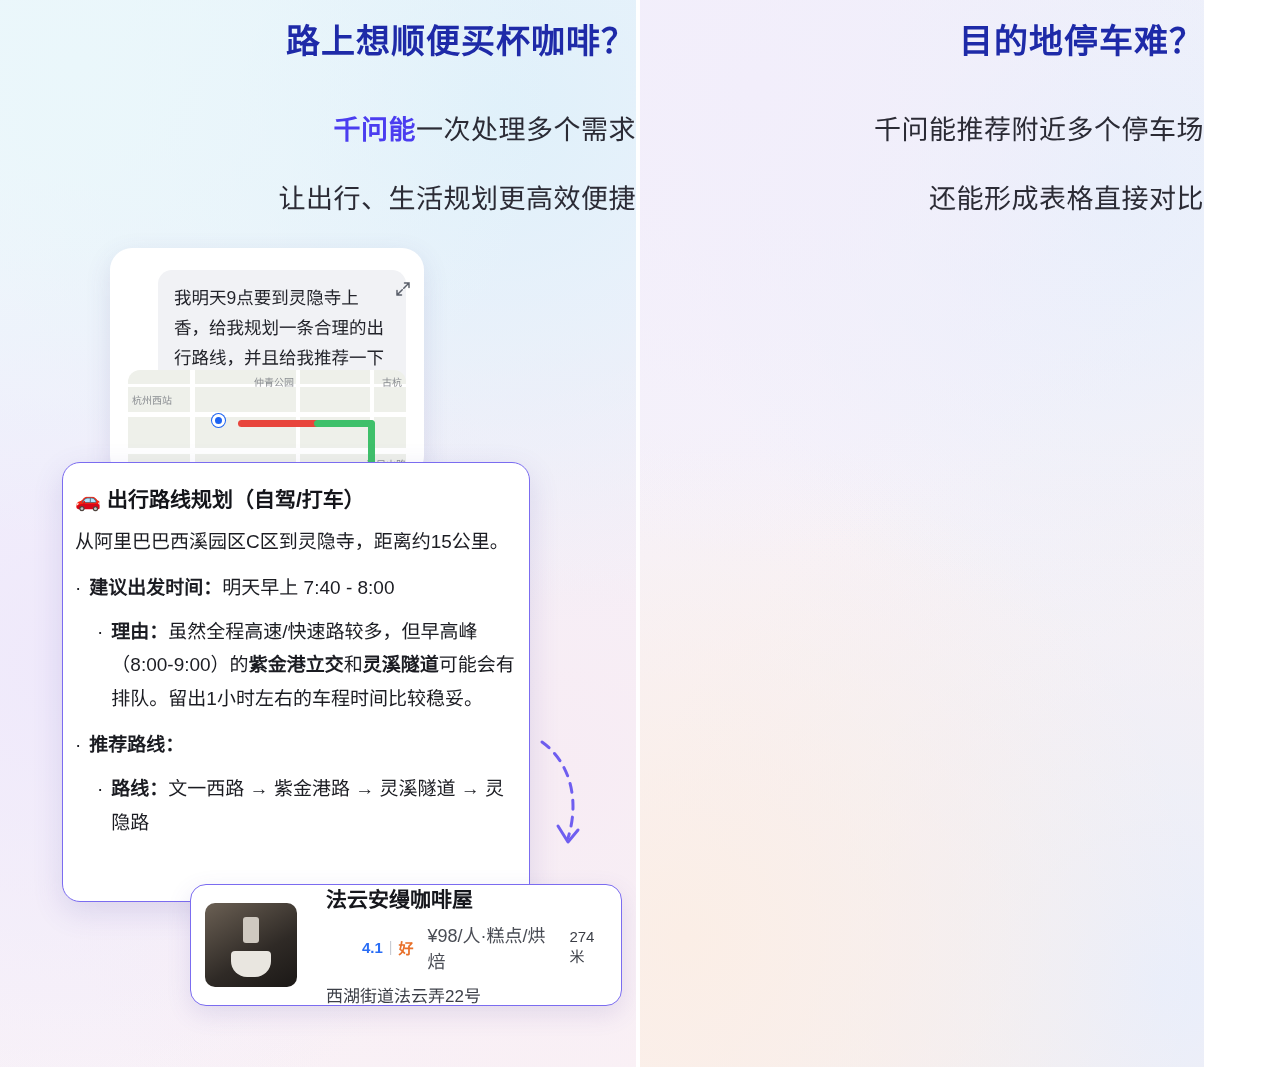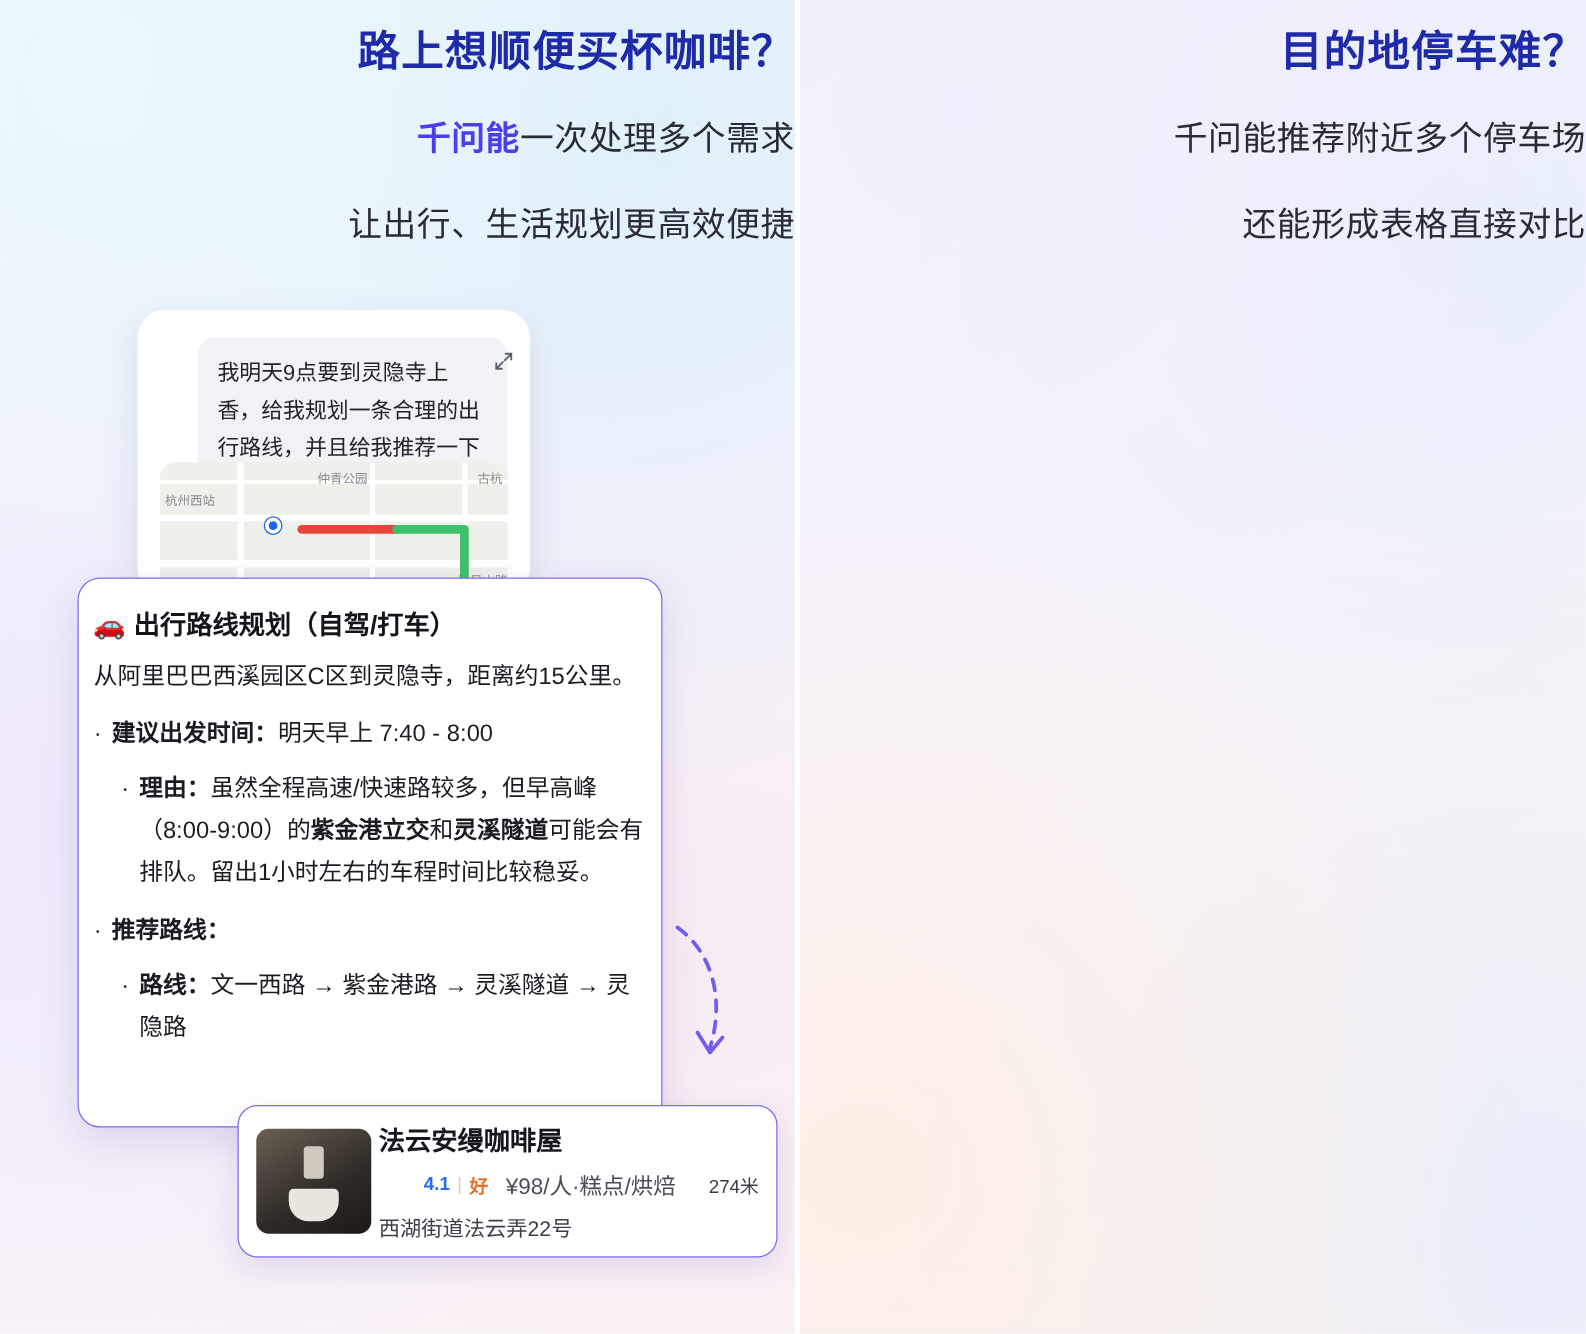--- a/index.html
+++ b/index.html
@@ -14,36 +14,36 @@
   .panel { position: relative; height: 1067px; overflow: hidden; }
   .panel-left  { width: 636px;
     background:
       radial-gradient(circle at 12% 6%, #eaf7fb 0%, rgba(234,247,251,0) 42%),
       radial-gradient(circle at 78% 10%, #dff0fa 0%, rgba(223,240,250,0) 48%),
       radial-gradient(circle at 10% 62%, #efe9fb 0%, rgba(239,233,251,0) 55%),
       radial-gradient(circle at 88% 72%, #f7ecf4 0%, rgba(247,236,244,0) 55%),
       linear-gradient(160deg,#eef6fb 0%, #f4f1fb 45%, #fbf3f6 100%);
   }
   .panel-divider { width: 4px; background: #ffffff; }
-  .panel-right { width: 629px;
+  .panel-right { width: 564px;
     background:
       radial-gradient(circle at 20% 8%, #f2eefb 0%, rgba(242,238,251,0) 45%),
       radial-gradient(circle at 85% 18%, #e7effb 0%, rgba(231,239,251,0) 45%),
       radial-gradient(circle at 8% 88%, #fbeee6 0%, rgba(251,238,230,0) 48%),
       radial-gradient(circle at 92% 92%, #e9eefb 0%, rgba(233,238,251,0) 50%),
       linear-gradient(150deg,#f3f0fb 0%, #f6f2fa 40%, #fdf1ea 100%);
   }
 
   
   .head-wrap { text-align: right; padding-top: 14px; }
   .h-title {
     font-size: 34px; font-weight: bold; color: #1e2aa8; letter-spacing: 1px;
   }
   .h-sub {
-    font-size: 27px; color: #2b2b35; margin-top: 26px; letter-spacing: .5px;
+    font-size: 27px; color: #2b2b35; margin-top: 45px; letter-spacing: .5px;
   }
   .h-sub2 {
     font-size: 27px; color: #2b2b35; margin-top: 30px; letter-spacing: .5px;
   }
   .brand { color: #4b3df0; font-weight: bold; }
 
   
   .phone {
     position: absolute; background: #fff; border-radius: 22px;
     box-shadow: 0 8px 26px rgba(80,70,140,.13);
@@ -84,21 +84,21 @@
   .rc-li { font-size: 19px; line-height: 1.78; color: #1b1c22; margin-top: 12px; display: flex; }
   .rc-li .bullet { margin-right: 8px; }
   .rc-li2 { font-size: 19px; line-height: 1.78; color: #1b1c22; margin-top: 10px; display: flex; padding-left: 22px; }
   .rc-li2 .bullet { margin-right: 8px; }
   .bold { font-weight: bold; }
 
   #poi-card {
     position: absolute; left: 190px; top: 884px; width: 432px; height: 122px;
     background: #fff; border-radius: 16px; border: 1.6px solid #7b6cf0;
     box-shadow: 0 8px 24px rgba(90,76,170,.14);
-    display: flex; align-items: center; padding: 12px 14px; gap: 6px;
+    display: flex; align-items: center; padding: 12px 14px; gap: 29px;
   }
   .poi-img {
     width: 92px; height: 84px; border-radius: 10px; flex: none; overflow: hidden;
     background: linear-gradient(150deg,#6b6054,#2f2a26 60%,#1b1816);
     position: relative;
   }
   .poi-img .cup {
     position: absolute; left: 26px; bottom: 10px; width: 40px; height: 26px;
     background: #e9e6e0; border-radius: 4px 4px 16px 16px;
   }

